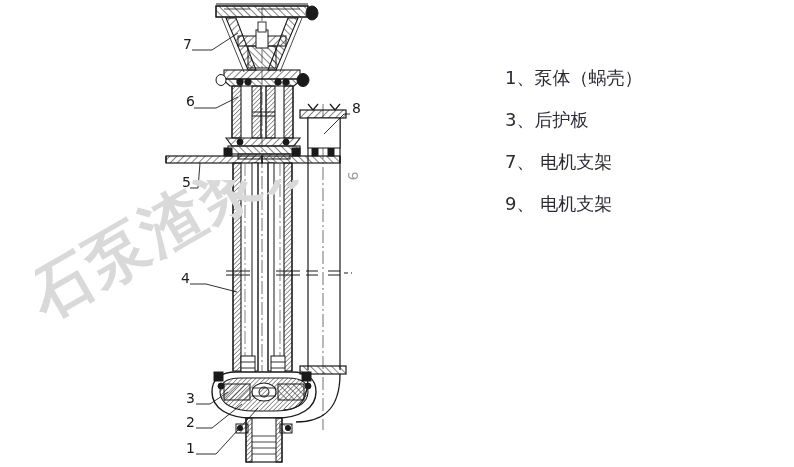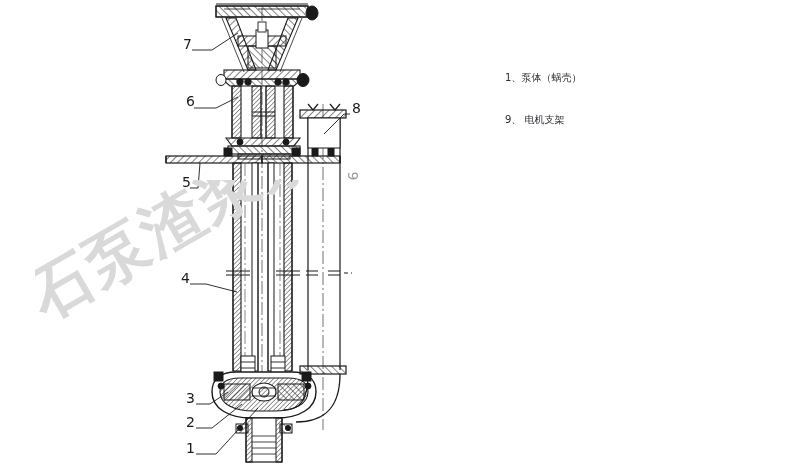--- a/index.html
+++ b/index.html
@@ -37,21 +37,21 @@
 
   
   .legend{
     position:absolute;
     left:505px;top:57px;
     width:270px;
   }
   .legend-item{
     height:42px;
     line-height:42px;
-    font-size:10px;
+    font-size:18px;
     color:#2b2b33;
     white-space:nowrap;
     font-family:"DejaVu Sans","Liberation Sans",sans-serif;
   }
   .legend-num{letter-spacing:0px;}
   .legend-label{}
 
   
   .callout{
     position:absolute;
@@ -323,17 +323,23 @@
     <div class="callout" style="left:186px;top:440px;">1</div>
     <div class="callout" style="left:352px;top:100px;">8</div>
     <div class="callout faint" style="left:349px;top:168px;transform:rotate(90deg);">9</div>
   </div>
 
   <div class="legend">
     <div class="legend-item">
       <span class="legend-num">1、</span><span class="legend-label">泵体（蜗壳）</span>
     </div>
     <div class="legend-item">
+      <span class="legend-num">3、</span><span class="legend-label">后护板</span>
+    </div>
+    <div class="legend-item">
+      <span class="legend-num">7、</span><span class="legend-label"> 电机支架</span>
+    </div>
+    <div class="legend-item">
       <span class="legend-num">9、</span><span class="legend-label"> 电机支架</span>
     </div>
   </div>
 
 </div>
 
 </body></html>

